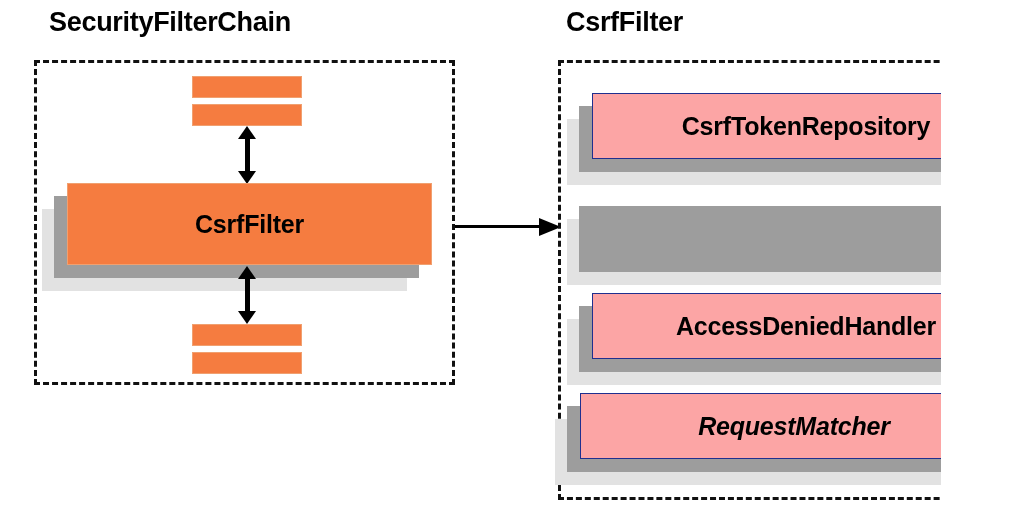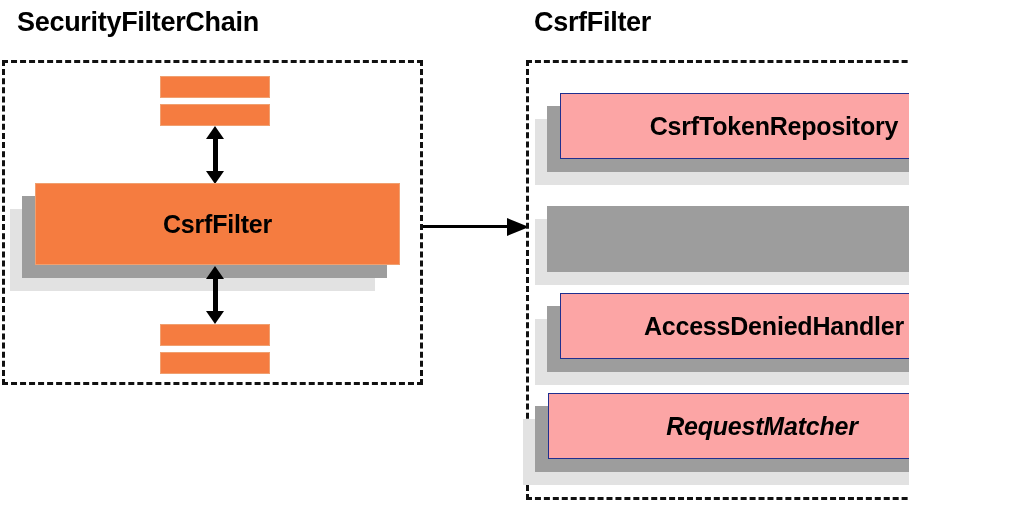--- a/index.html
+++ b/index.html
@@ -7,20 +7,21 @@
     padding: 0;
     background: #ffffff;
   }
   #canvas {
     position: relative;
     width: 909px;
     height: 505px;
     background: #ffffff;
     font-family: "Liberation Sans", sans-serif;
     overflow: hidden;
+    margin-left: 32px;
   }
 
   
   .panel-title {
     position: absolute;
     font-size: 27px;
     font-weight: bold;
     color: #000000;
     letter-spacing: -0.3px;
     white-space: nowrap;

